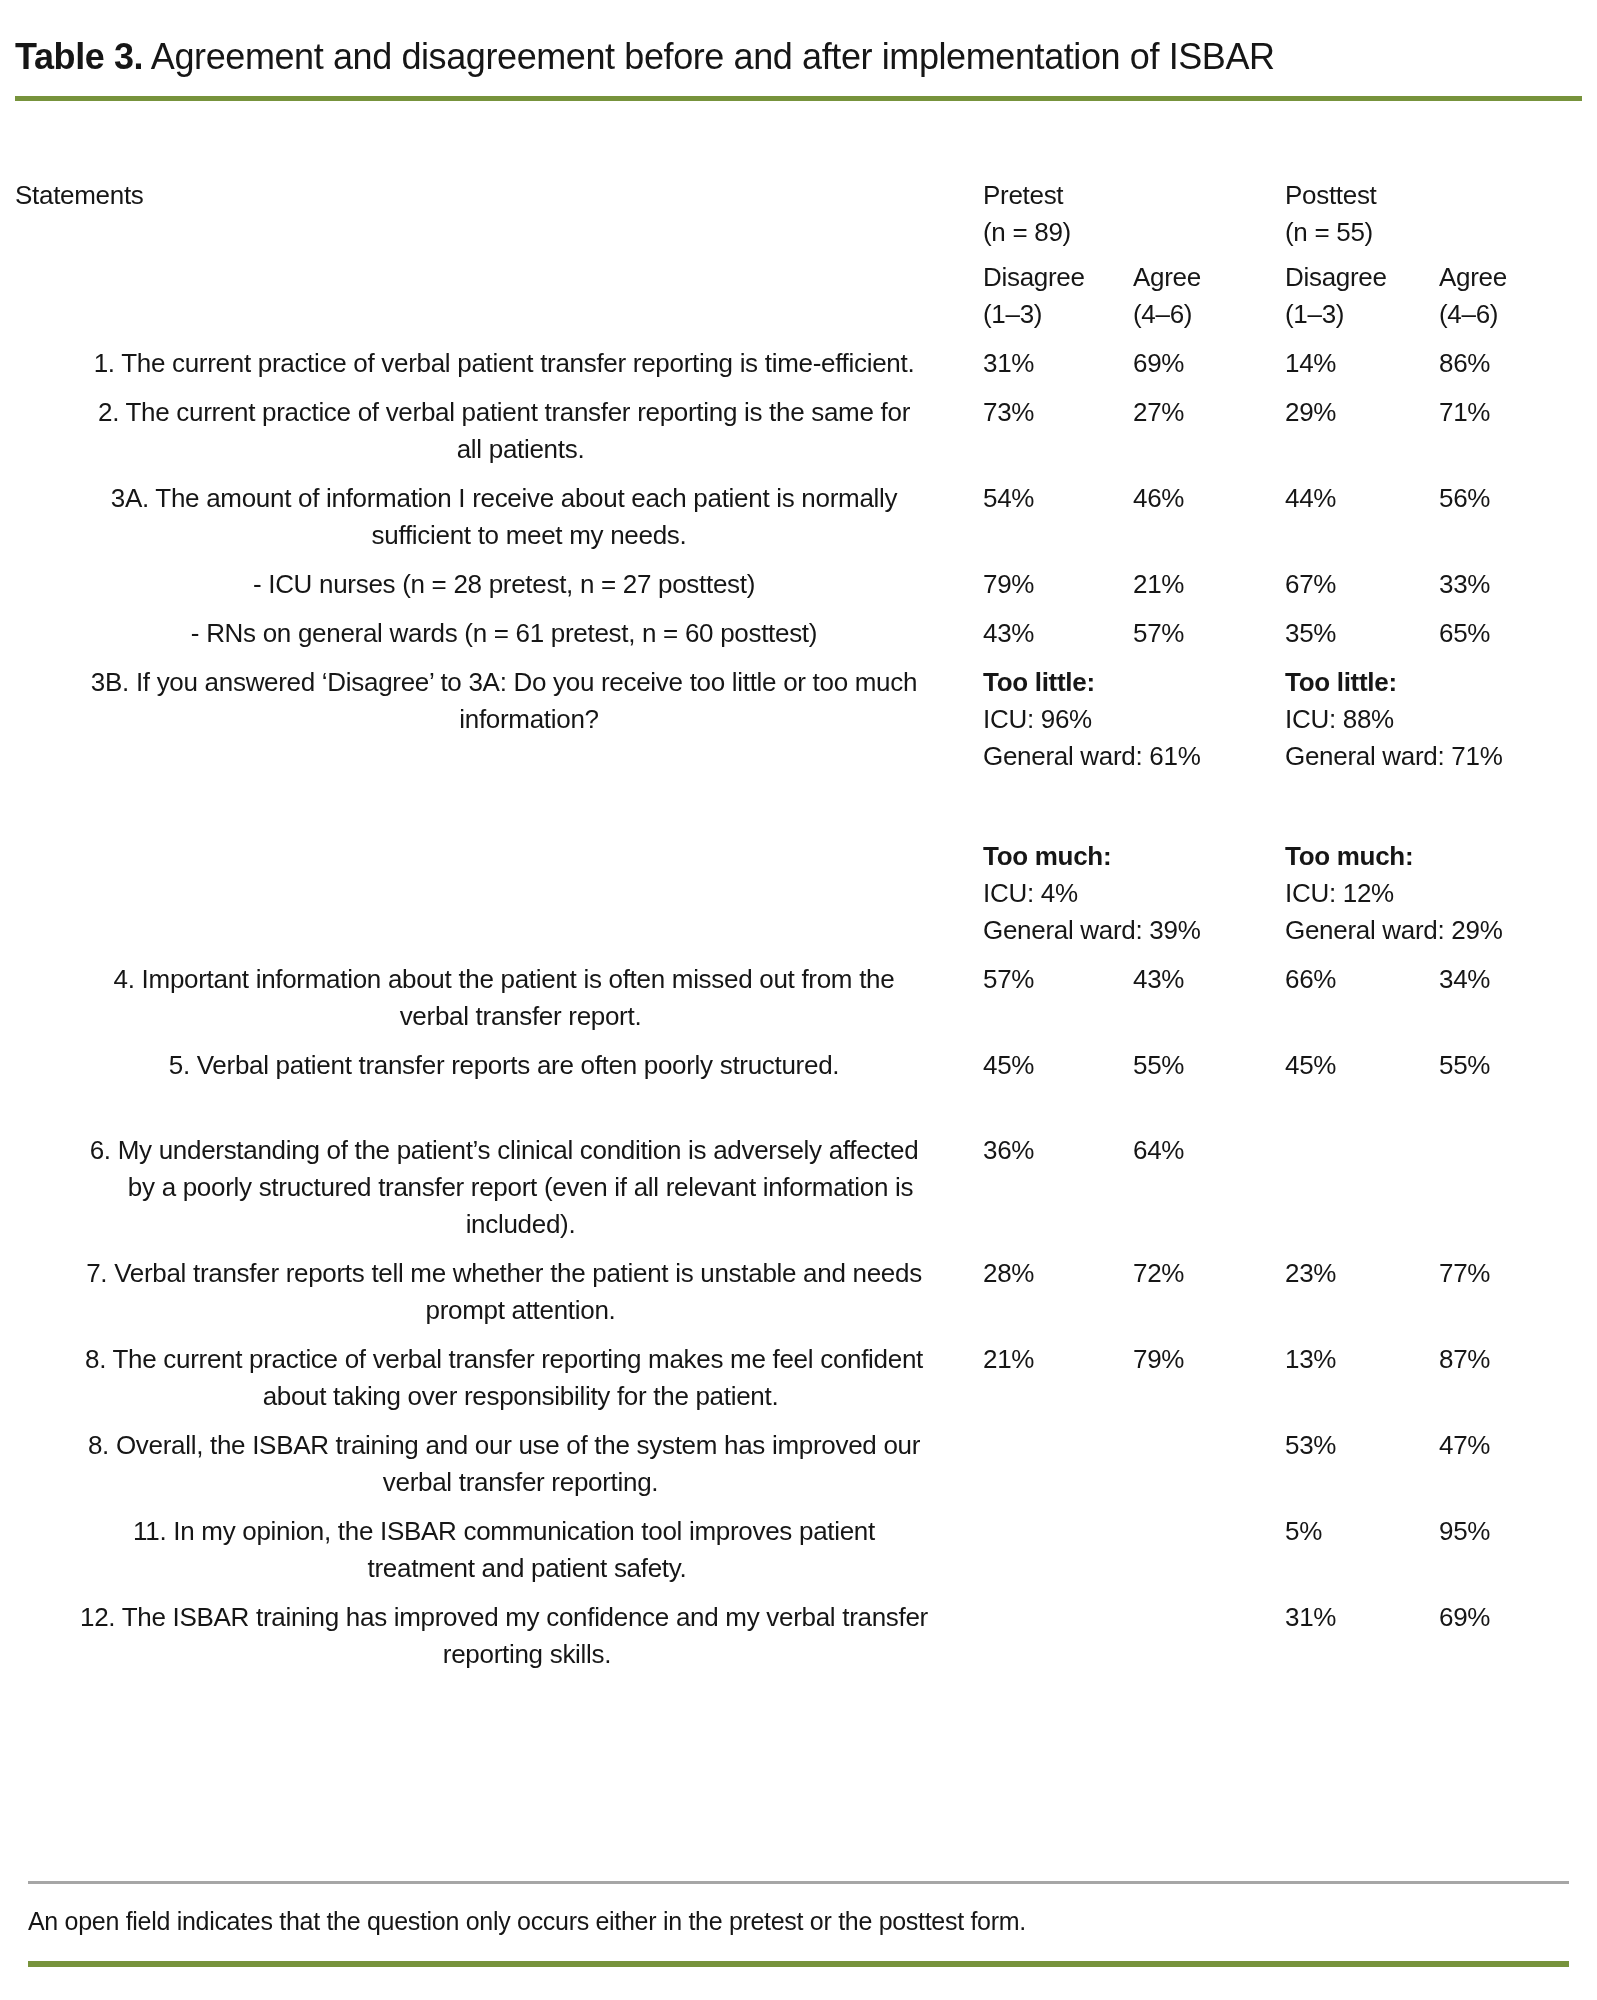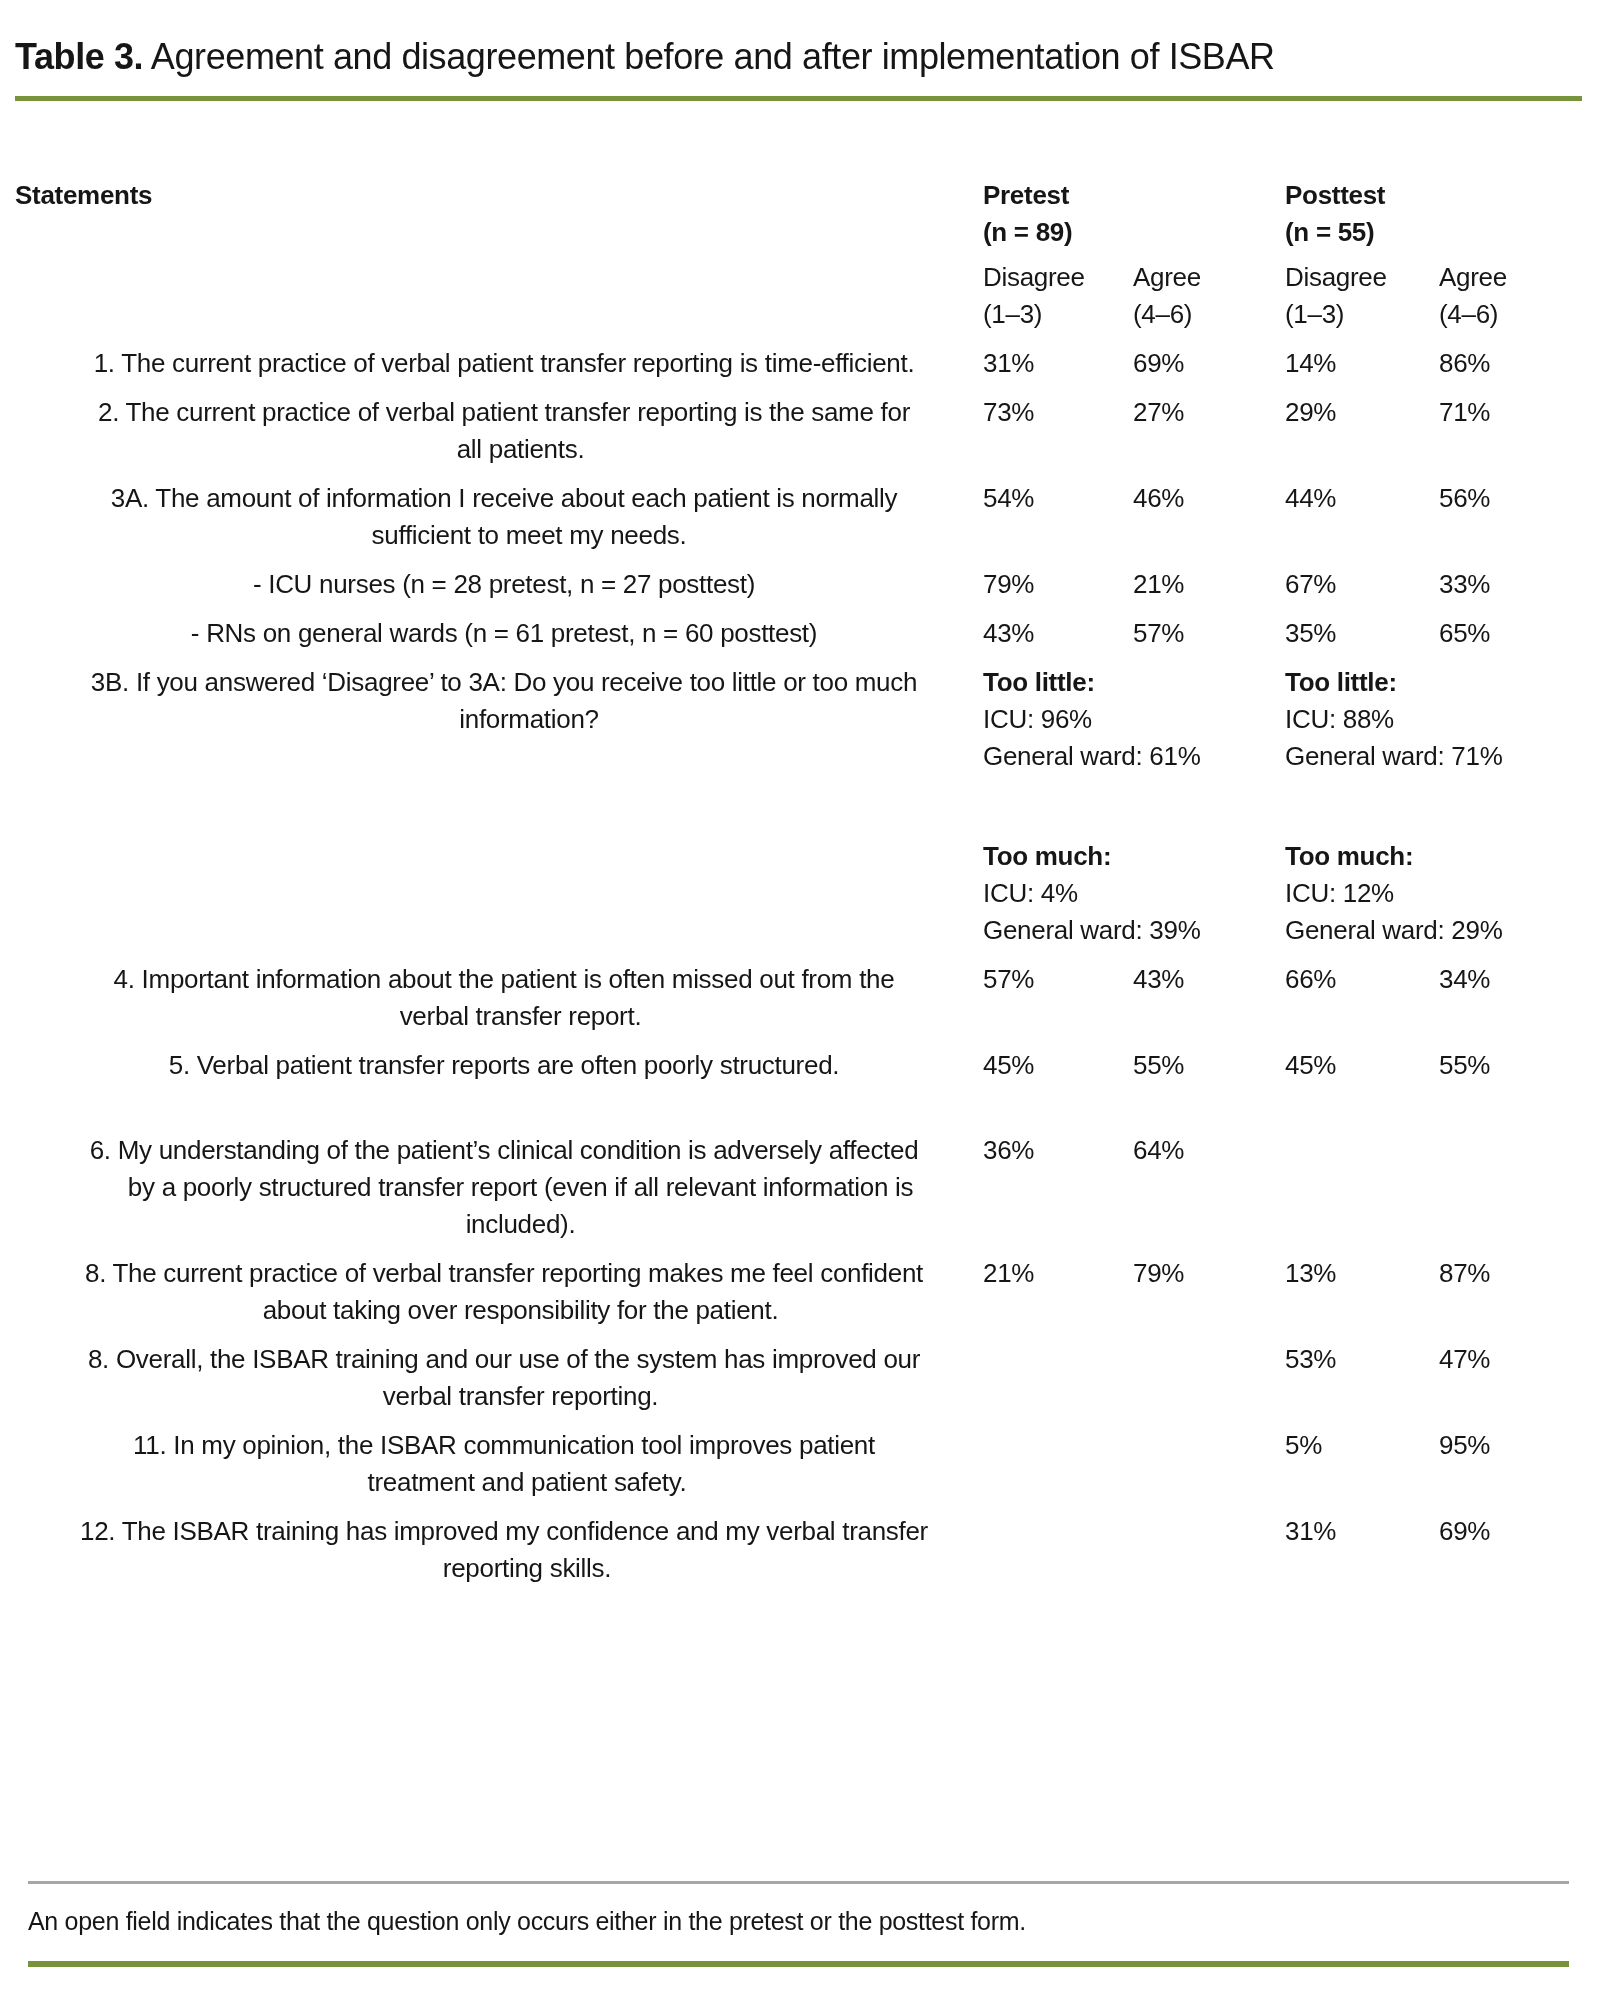--- a/index.html
+++ b/index.html
@@ -21,21 +21,21 @@
   col.c-stmt { width:968px; }
   col.c-d1 { width:150px; }
   col.c-a1 { width:152px; }
   col.c-d2 { width:154px; }
   col.c-a2 { width:117px; }
 
   th, td {
     vertical-align:top; text-align:left; padding:0;
     font-size:26px; line-height:37px; font-weight:normal;
   }
-  thead th.group { font-weight:bold; padding-top:26px; }
+  thead th.group { font-weight:normal; padding-top:26px; }
   thead tr.sub th { padding-top:8px; }
   .pre { white-space:pre-line; }
 
   tbody td { padding-top:12px; }
   tbody tr.gap td { padding-top:48px; }
 
   td.stmt { padding-left:10px;text-align:center; }
   td.stmt .in-none  { white-space:pre-line; padding-left:0;    text-indent:0; }
   td.stmt .in-num   { white-space:pre-line; padding-left:33px; text-indent:-33px; }
   td.stmt .in-wide  { white-space:pre-line; padding-left:50px; text-indent:-50px; }
@@ -199,20 +199,30 @@
 by a poorly structured transfer report (even if all relevant information is
 included).</div>
           </td>
           <td class="val">36%</td>
           <td class="val">64%</td>
           <td class="val"></td>
           <td class="val"></td>
         </tr>
         <tr>
           <td class="stmt">
+            <div class="in-num">7. Verbal transfer reports tell me whether the patient is unstable and needs
+prompt attention.</div>
+          </td>
+          <td class="val">28%</td>
+          <td class="val">72%</td>
+          <td class="val">23%</td>
+          <td class="val">77%</td>
+        </tr>
+        <tr>
+          <td class="stmt">
             <div class="in-num">8. The current practice of verbal transfer reporting makes me feel confident
 about taking over responsibility for the patient.</div>
           </td>
           <td class="val">21%</td>
           <td class="val">79%</td>
           <td class="val">13%</td>
           <td class="val">87%</td>
         </tr>
         <tr>
           <td class="stmt">

